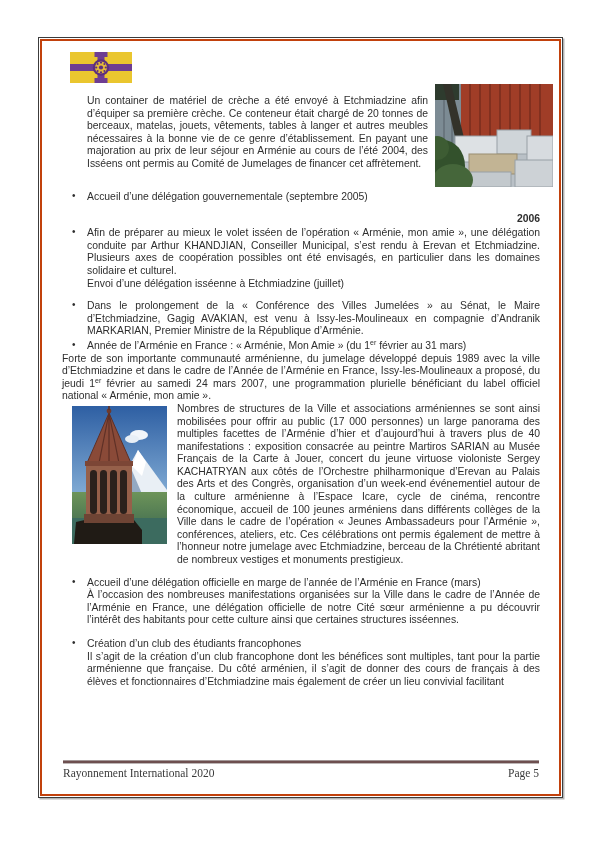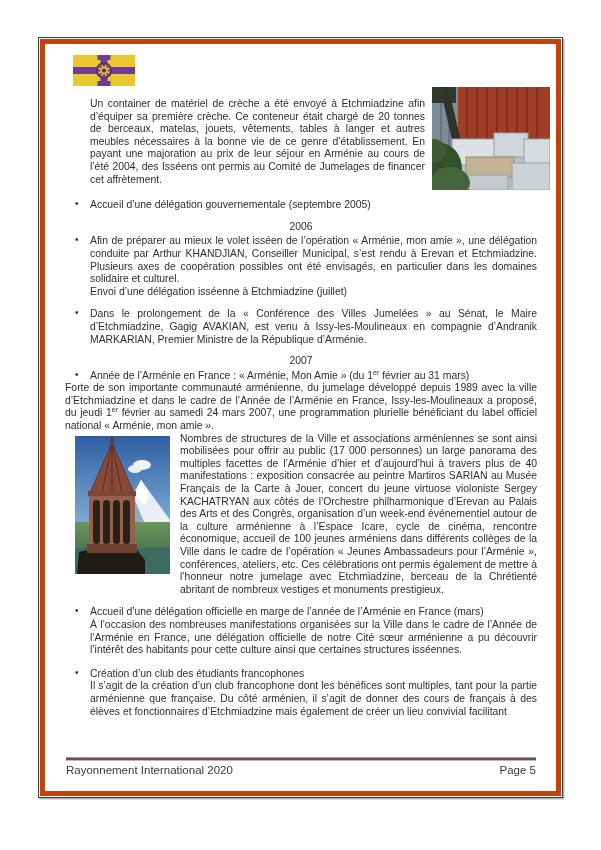--- a/index.html
+++ b/index.html
@@ -1,46 +1,46 @@
 <!DOCTYPE html>
 <html><head>
 <meta charset="utf-8">
 <style>
   html,body{margin:0;padding:0;background:#ffffff;}
   .canvas{position:relative;width:601px;height:850px;background:#ffffff;overflow:hidden;
           font-family:"Liberation Sans", sans-serif;color:#2e2e2e;}
   .border-box{position:absolute;left:38px;top:37px;width:523px;height:759px;
               border:1px solid #3c3c3c;box-shadow:1.5px 1.5px 0 rgba(90,90,90,.45);}
-  .border-inner{position:absolute;inset:1px;border:5px solid #c2410c;padding-left:40px;}
+  .border-inner{position:absolute;inset:1px;border:2px solid #c2410c;padding-left:40px;}
   .content{position:absolute;inset:1px;padding:0 18px 0 19px;overflow:hidden;
            font-size:10.4px;line-height:12.6px;text-align:justify;}
   .flag{width:62px;height:31px;margin:10px 0 0 8px;}
   .intro-block{margin:12px 0 0 25px;}
   .container-photo{float:right;width:118px;height:103px;margin:-11px -13px 4px 7px;}
   .photo svg{display:block;}
   p{margin:0;}
   .bullet-item{position:relative;padding-left:17px;margin-left:8px;}
   .bullet-glyph{position:absolute;left:2px;top:-1px;font-size:10px;}
-  .year-heading{text-align:center;font-weight:normal;margin-top:9px;}
+  .year-heading{text-align:right;font-weight:bold;margin-top:9px;}
   #b-intro{clear:both;margin-top:13px;}
   #i2006-1{margin-top:2px;}
   #i2006-2{margin-top:10px;}
   #b-annee{margin-top:2px;}
   .church-block{margin-top:0;}
   .church-block::after{content:"";display:block;clear:both;}
   .church-photo{float:left;width:95px;height:138px;margin:3px 0 0 10px;}
   .church-text{margin-left:115px;}
   #i2007-1{margin-top:10px;}
   #i2007-2{margin-top:11px;}
   sup{font-size:7px;line-height:0;vertical-align:super;}
   .footer{position:absolute;left:21px;right:20px;bottom:14px;}
   .footer-rule{height:4px;margin-bottom:3px;
     background:linear-gradient(#a39797 0 1px,#6d4f4f 1px 3px,#bdb6b6 3px 4px);}
   .footer-row{display:flex;justify-content:space-between;
-    font-family:Liberation Sans, sans-serif;font-size:11.5px;color:#3a3a3a;line-height:13px;}
+    font-family:Liberation Serif, serif;font-size:11.5px;color:#3a3a3a;line-height:13px;}
 </style>
 </head>
 <body>
 
 <div class="canvas">
   <div class="border-box">
     <div class="border-inner">
       <div class="content">
 
         <div class="flag photo">
@@ -107,21 +107,20 @@
           <span class="bullet-glyph">•</span>
           <div>Afin de préparer au mieux le volet isséen de l’opération « Arménie, mon amie », une délégation conduite par Arthur KHANDJIAN, Conseiller Municipal, s’est rendu à Erevan et Etchmiadzine. Plusieurs axes de coopération possibles ont été envisagés, en particulier dans les domaines solidaire et culturel.</div>
           <div>Envoi d’une délégation isséenne à Etchmiadzine (juillet)</div>
         </div>
 
         <div class="bullet-item" id="i2006-2">
           <span class="bullet-glyph">•</span>
           <div>Dans le prolongement de la « Conférence des Villes Jumelées » au Sénat, le Maire d’Etchmiadzine, Gagig AVAKIAN, est venu à Issy-les-Moulineaux en compagnie d’Andranik MARKARIAN, Premier Ministre de la République d’Arménie.</div>
         </div>
 
-        <div class="year-heading">2007</div>
 
         <div class="bullet-item" id="b-annee">
           <span class="bullet-glyph">•</span>
           <div><span>Année de l’Arménie en France : « Arménie, Mon Amie » (du 1</span><sup>er</sup><span> février au 31 mars)</span></div>
         </div>
 
         <p><span>Forte de son importante communauté arménienne, du jumelage développé depuis 1989 avec la ville d’Etchmiadzine et dans le cadre de l’Année de l’Arménie en France, Issy-les-Moulineaux a proposé, du jeudi 1</span><sup>er</sup><span> février au samedi 24 mars 2007, une programmation plurielle bénéficiant du label officiel national « Arménie, mon amie ».</span></p>
 
         <div class="church-block">
           <div class="church-photo photo">

